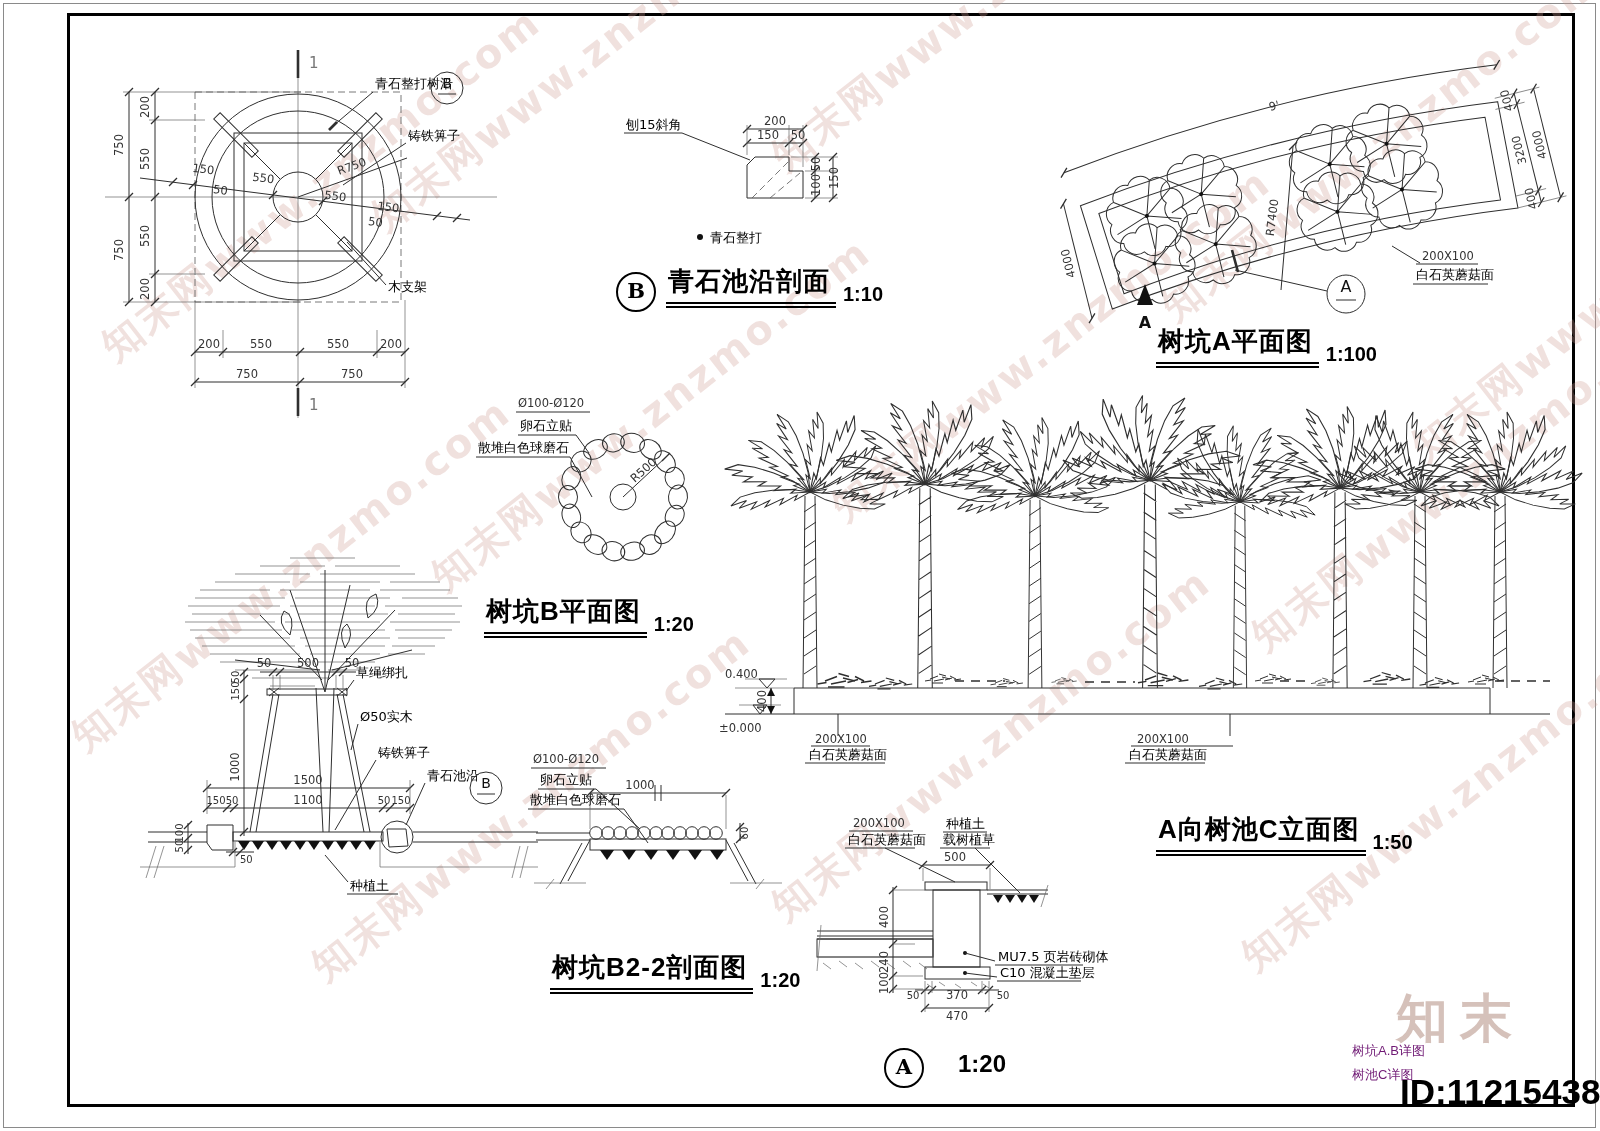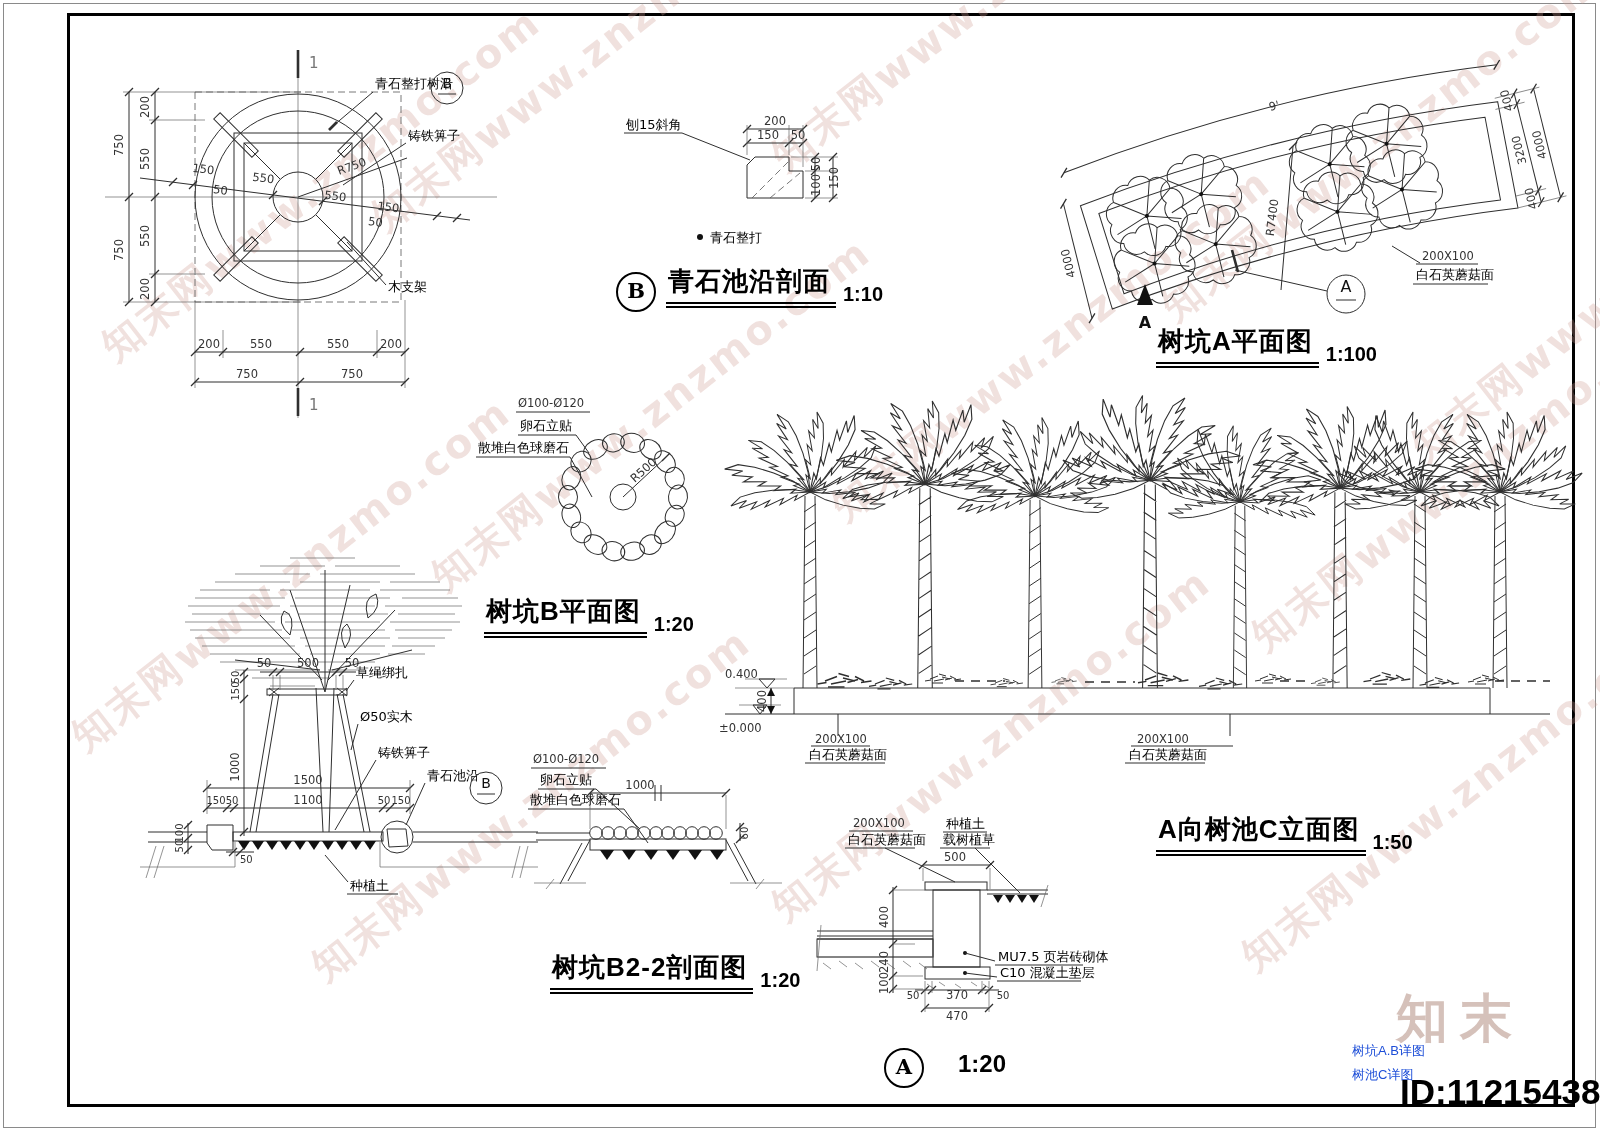--- a/index.html
+++ b/index.html
@@ -13,21 +13,21 @@
       font-family:"DejaVu Sans",sans-serif;pointer-events:none;}
   
   .vt{position:absolute;white-space:nowrap;color:#000;z-index:6;}
   .vt .tt{display:inline-block;font-size:26px;font-weight:700;letter-spacing:1px;
           border-bottom:6px double #000;padding:0 6px 3px 2px;}
   .vt .sc{font-size:20px;font-weight:700;margin-left:7px;vertical-align:-11px;}
   .bub{display:inline-block;width:36px;height:36px;border:2px solid #000;border-radius:50%;
        text-align:center;line-height:34px;font-size:21px;font-weight:700;margin-right:10px;
        vertical-align:-8px;font-family:"DejaVu Serif",serif;}
   
-  .fnote{position:absolute;font-size:13px;color:#1d4ed8;z-index:7;}
+  .fnote{position:absolute;font-size:13px;color:#701a75;z-index:7;}
   #brand{position:absolute;left:1396px;top:984px;font-size:52px;font-weight:700;letter-spacing:12px;
          color:rgba(178,142,130,.55);z-index:6;font-family:"DejaVu Sans",sans-serif;}
   #idlabel{position:absolute;left:1356px;top:1072px;font-size:35px;font-weight:800;color:#000;
            letter-spacing:0;z-index:9;font-family:"Liberation Sans",sans-serif;margin-left:44px;}
   
   svg{position:absolute;overflow:visible;z-index:3;}
   svg line,svg path,svg rect,svg circle,svg ellipse,svg polyline,svg polygon{
       stroke:#2f2f2f;stroke-width:1;fill:none;}
   svg .f{fill:#111;stroke:none;}
   svg text{fill:#111;stroke:none;font-family:"DejaVu Sans",sans-serif;}

